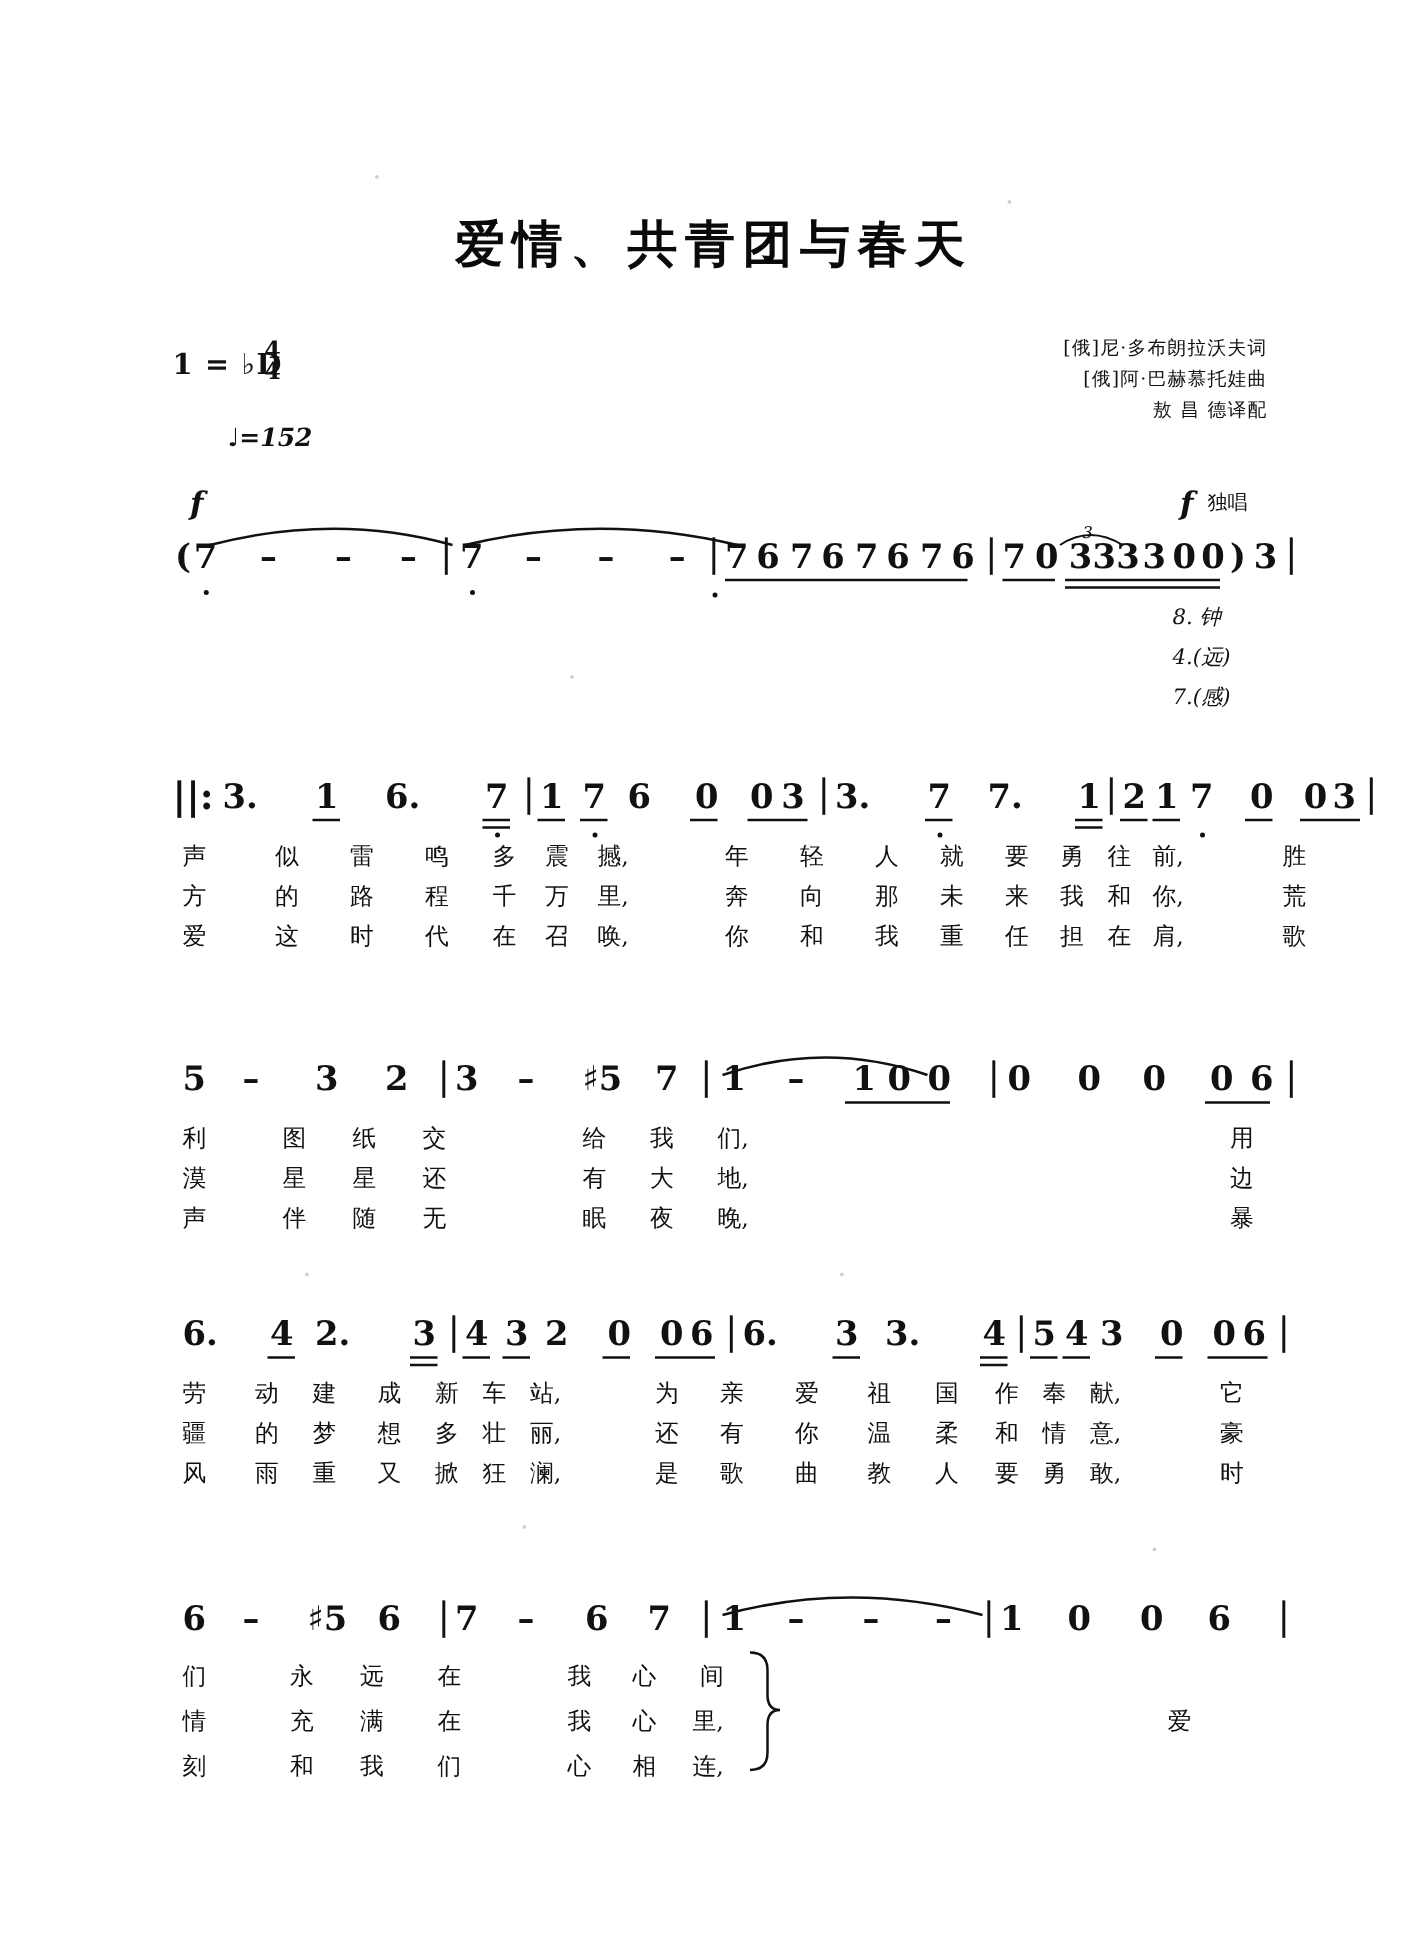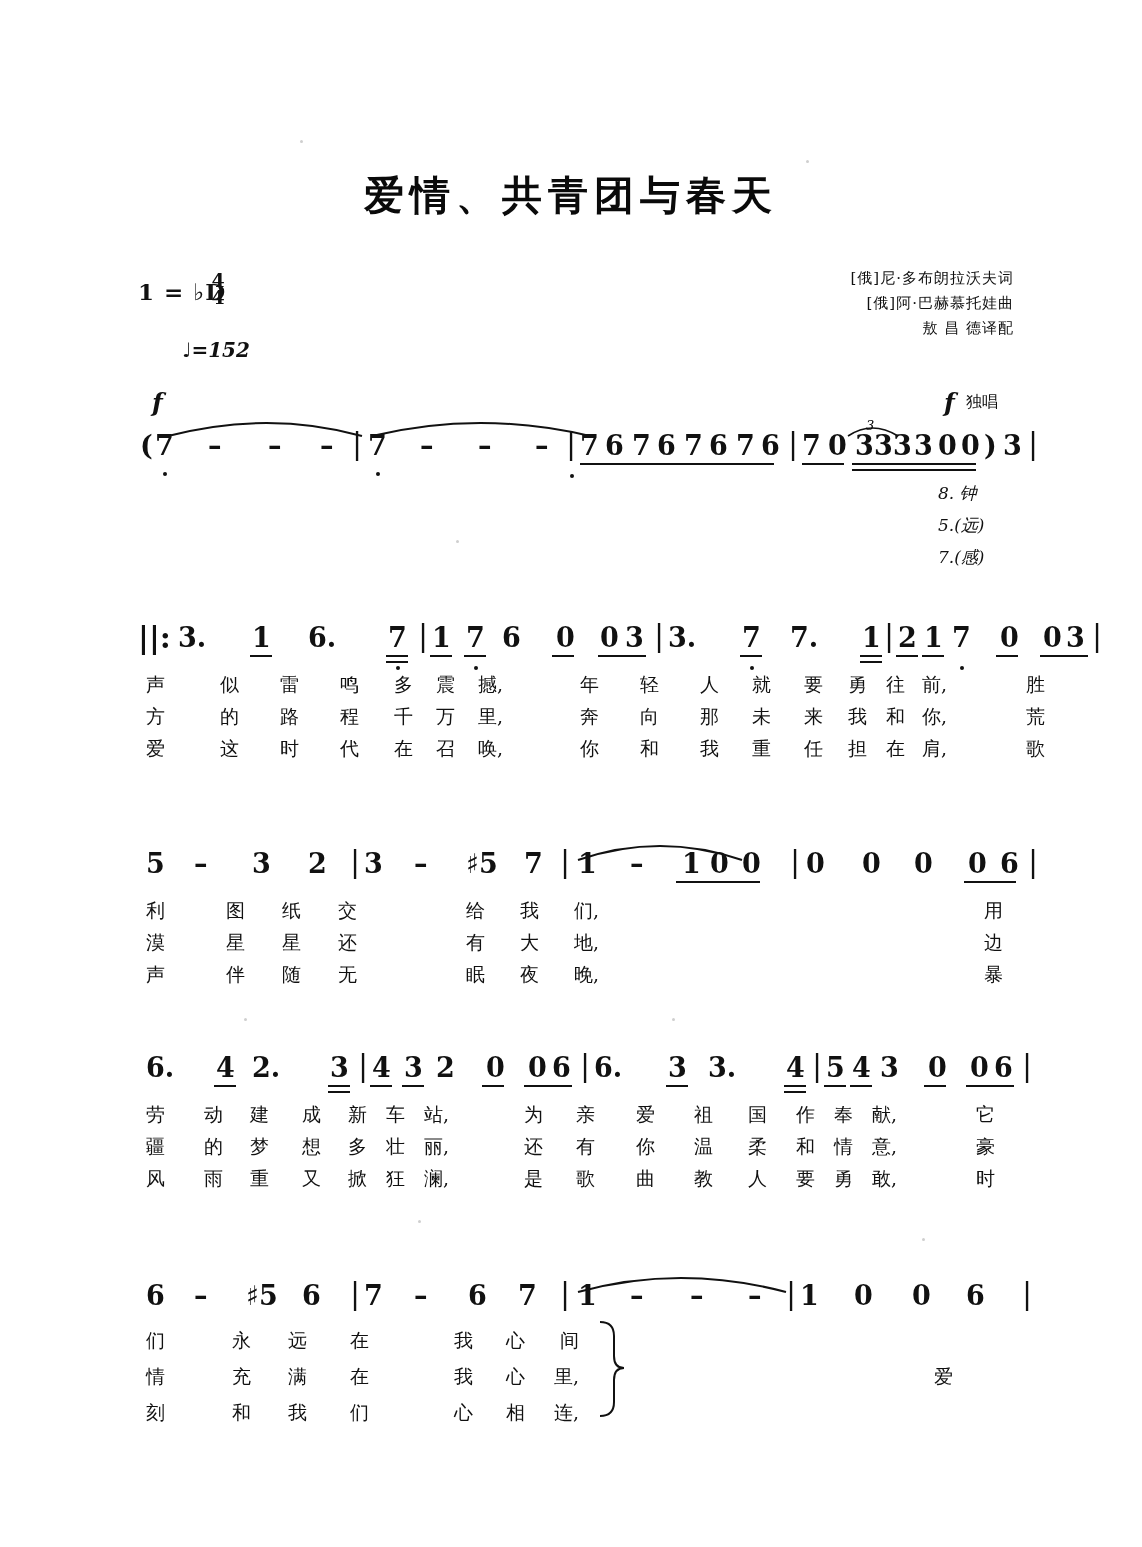--- a/index.html
+++ b/index.html
@@ -242,21 +242,21 @@
       <span class="underline1" style="left:802px; top:33px; width:42px;"></span>
       <span class="underline1" style="left:852px; top:33px; width:124px;"></span>
       <span class="underline1" style="left:852px; top:39px; width:124px;"></span>
 
       <span class="speck" style="left:163px; top:42px; background:#111; width:4px; height:4px;"></span>
       <span class="speck" style="left:376px; top:42px; background:#111; width:4px; height:4px;"></span>
       <span class="speck" style="left:570px; top:44px; background:#111; width:4px; height:4px;"></span>
     </div>
 
     <div class="versenum" style="left:938px; top:92px;">8. 钟</div>
-    <div class="versenum" style="left:938px; top:124px;">5.(远)</div>
+    <div class="versenum" style="left:938px; top:124px;">4.(远)</div>
     <div class="versenum" style="left:938px; top:156px;">7.(感)</div>
   </div>
 
   <div class="system" style="top:610px;height:160px;">
     <div class="repeat" style="left:138px; top:10px;">||:</div>
 
     <div class="staffline" style="top:12px;">
       <span class="n" style="left:178px;">3.</span>
       <span class="n" style="left:252px;">1</span>
       <span class="n" style="left:308px;">6.</span>

